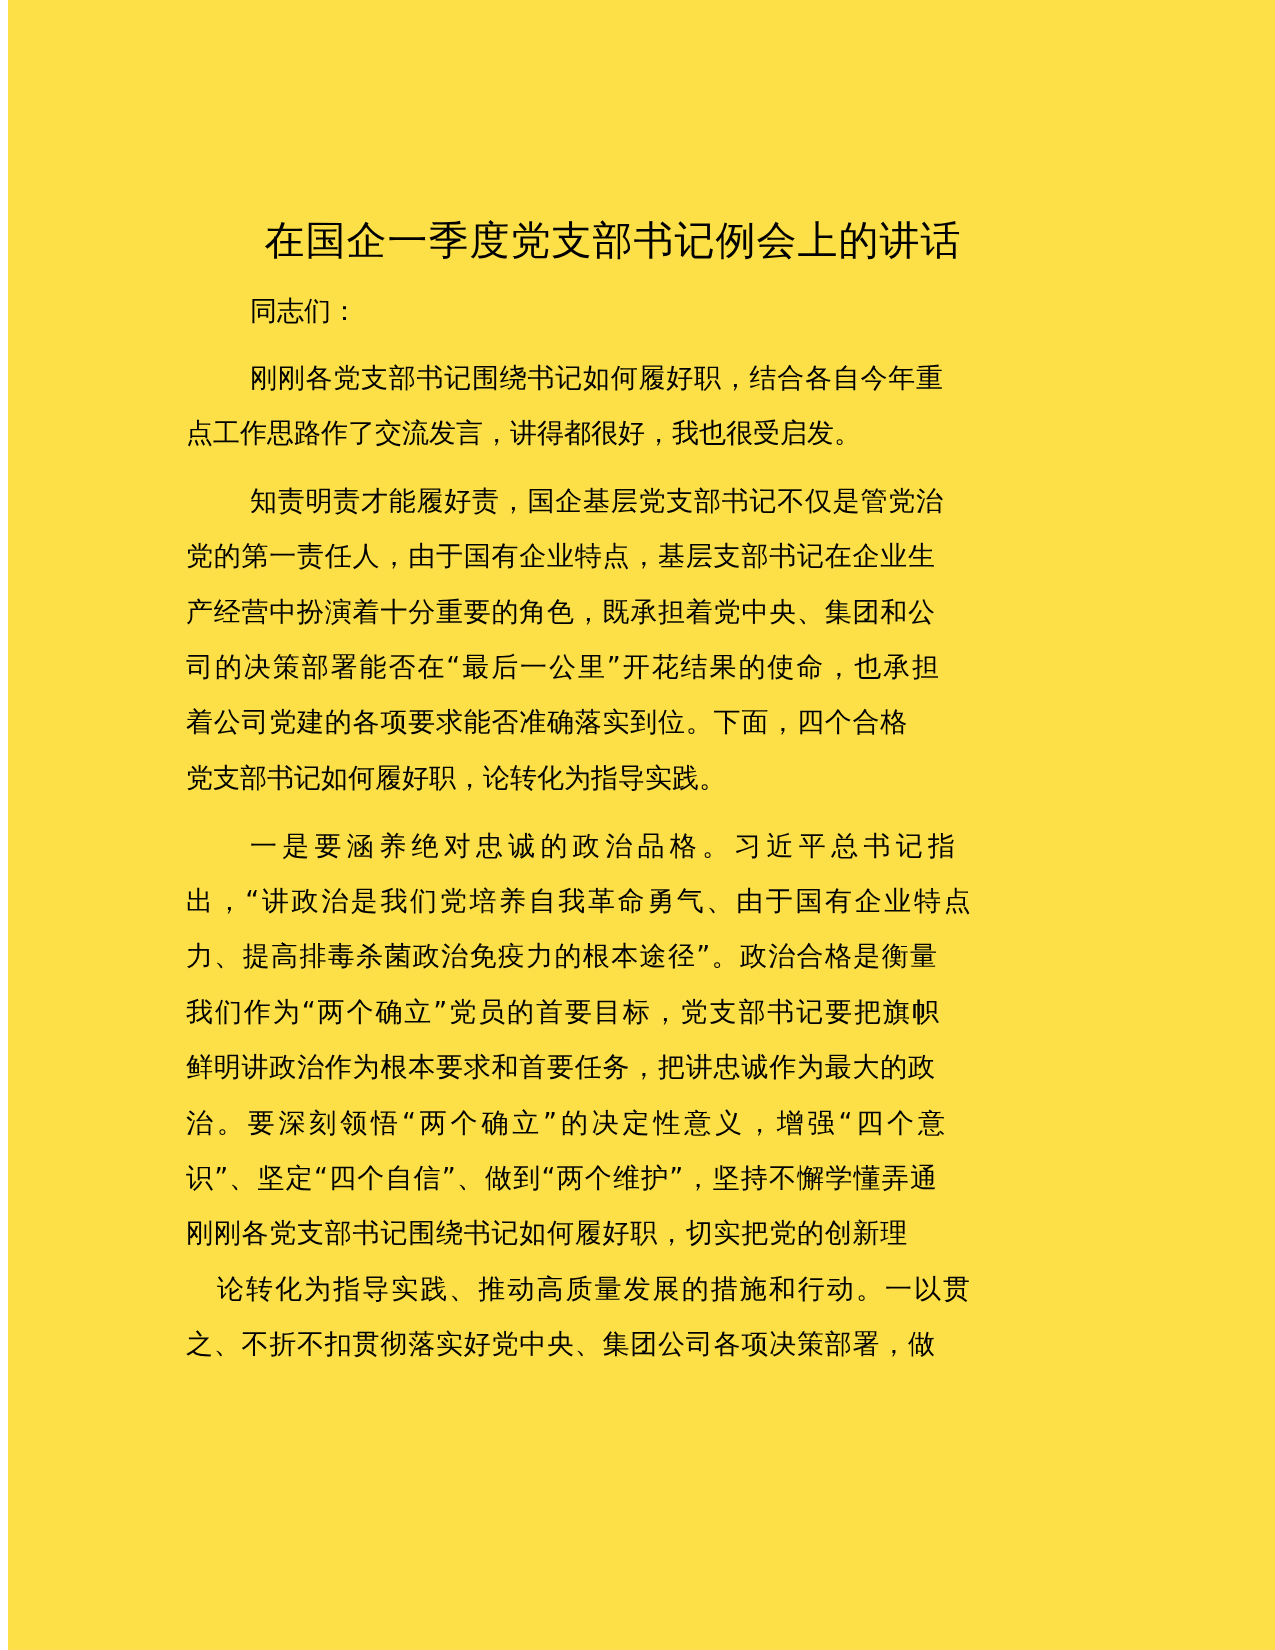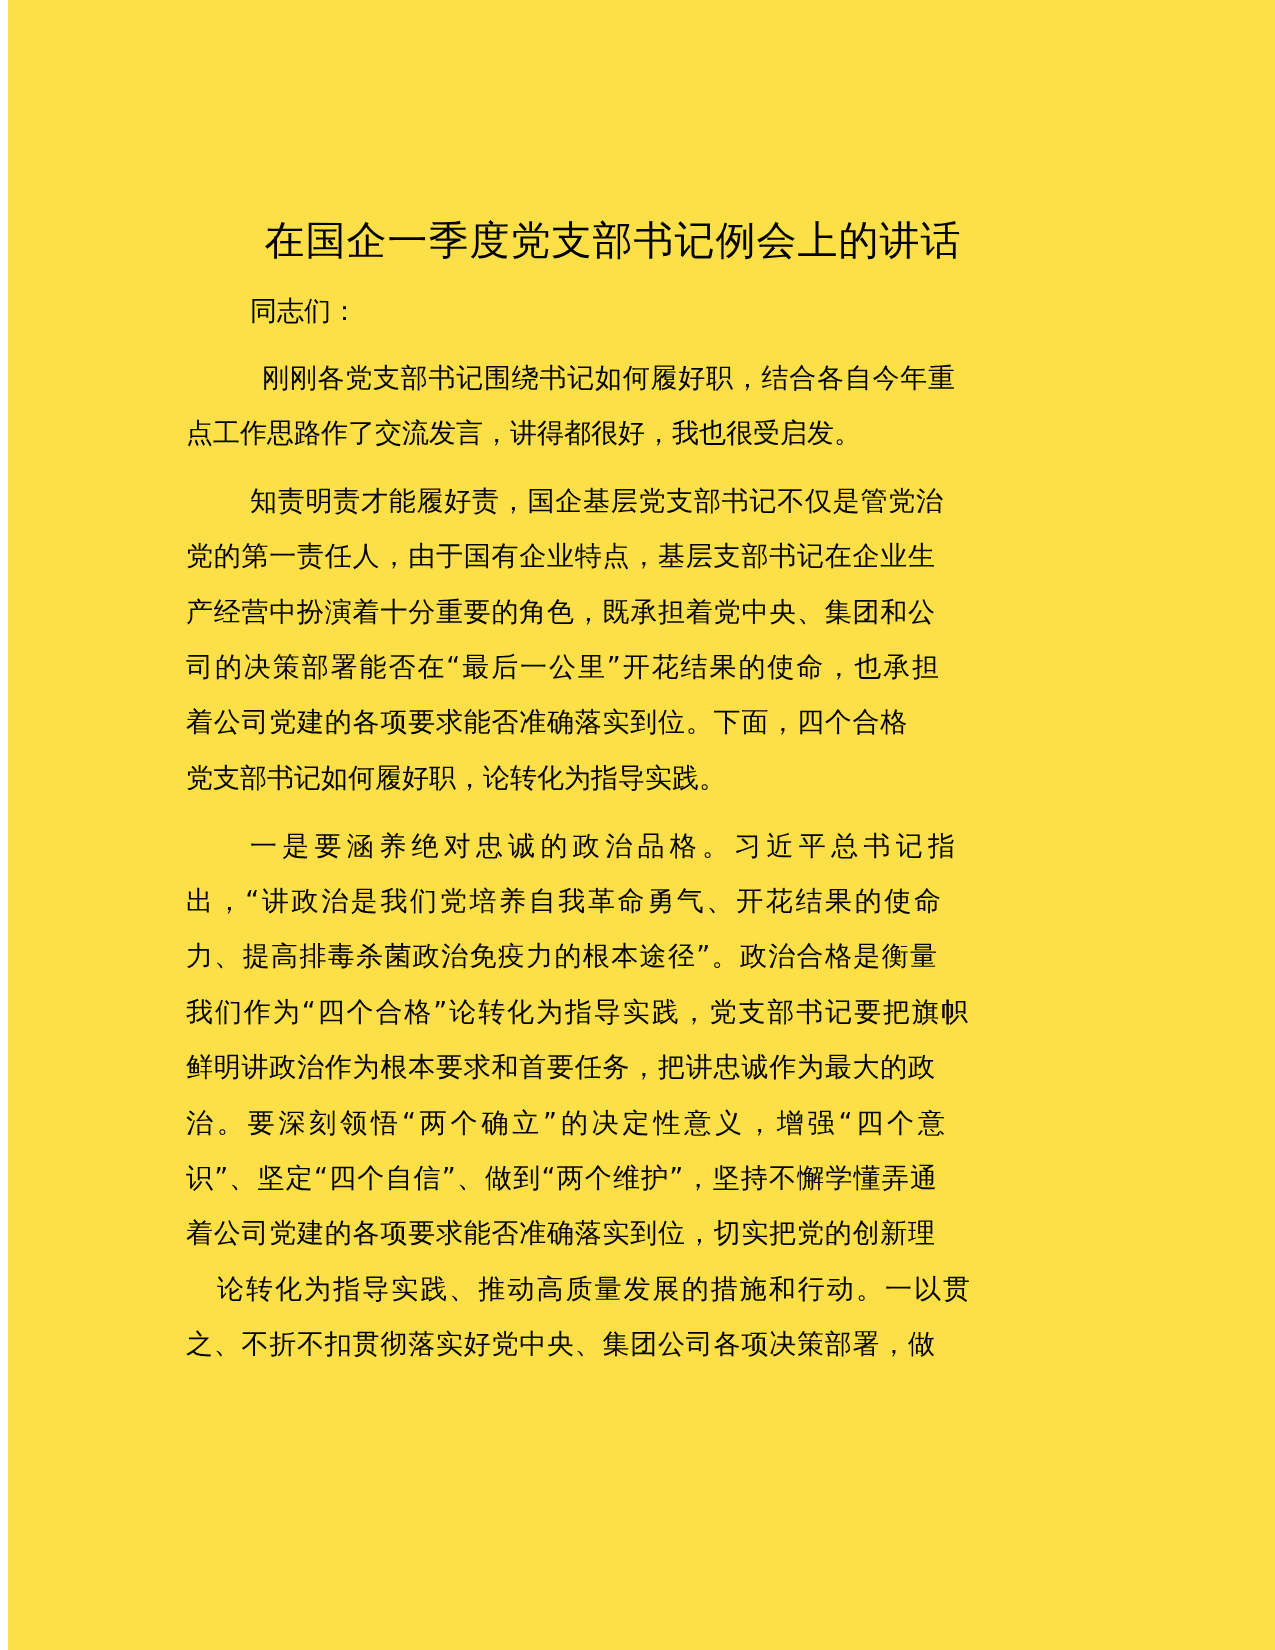--- a/index.html
+++ b/index.html
@@ -12,32 +12,32 @@
           white-space: nowrap; letter-spacing: 0px; }
   .indent { left: 242px; }
 </style>
 </head>
 <body>
 
 <div class="page">
   <div class="title">在国企一季度党支部书记例会上的讲话</div>
   <div class="line indent" style="top:289px">同志们：</div>
   <div id="body-lines">
-      <div class="line indent" style="top: 356px; letter-spacing: 0.75px; margin-left: 12px;">刚刚各党支部书记围绕书记如何履好职，结合各自今年重</div>
+      <div class="line indent" style="top: 356px; letter-spacing: 0.75px;">刚刚各党支部书记围绕书记如何履好职，结合各自今年重</div>
       <div class="line" style="top: 411px;">点工作思路作了交流发言，讲得都很好，我也很受启发。</div>
       <div class="line indent" style="top: 479px; letter-spacing: 0.75px;">知责明责才能履好责，国企基层党支部书记不仅是管党治</div>
       <div class="line" style="top: 534px; letter-spacing: 0.769231px;">党的第一责任人，由于国有企业特点，基层支部书记在企业生</div>
       <div class="line" style="top: 590px; letter-spacing: 0.769231px;">产经营中扮演着十分重要的角色，既承担着党中央、集团和公</div>
       <div class="line" style="top: 645px; letter-spacing: 1.92308px;">司的决策部署能否在“最后一公里”开花结果的使命，也承担</div>
       <div class="line" style="top: 700px; letter-spacing: 0.769231px;">着公司党建的各项要求能否准确落实到位。下面，四个合格</div>
       <div class="line" style="top: 756px;">党支部书记如何履好职，论转化为指导实践。</div>
       <div class="line indent" style="top: 824px; letter-spacing: 5.28571px;">一是要涵养绝对忠诚的政治品格。习近平总书记指</div>
-      <div class="line" style="top: 879px; letter-spacing: 2.64px;">出，“讲政治是我们党培养自我革命勇气、开花结果的使命</div>
+      <div class="line" style="top: 879px; letter-spacing: 2.64px;">出，“讲政治是我们党培养自我革命勇气、由于国有企业特点</div>
       <div class="line" style="top: 934px; letter-spacing: 1.34615px;">力、提高排毒杀菌政治免疫力的根本途径”。政治合格是衡量</div>
-      <div class="line" style="top: 990px; letter-spacing: 1.92308px;">我们作为“四个合格”论转化为指导实践，党支部书记要把旗帜</div>
+      <div class="line" style="top: 990px; letter-spacing: 1.92308px;">我们作为“两个确立”党员的首要目标，党支部书记要把旗帜</div>
       <div class="line" style="top: 1045px; letter-spacing: 0.769231px;">鲜明讲政治作为根本要求和首要任务，把讲忠诚作为最大的政</div>
       <div class="line" style="top: 1101px; letter-spacing: 3.84px;">治。要深刻领悟“两个确立”的决定性意义，增强“四个意</div>
       <div class="line" style="top: 1156px; letter-spacing: 1.17857px;">识”、坚定“四个自信”、做到“两个维护”，坚持不懈学懂弄通</div>
-      <div class="line" style="top: 1211px; letter-spacing: 0.769231px;">着公司党建的各项要求能否准确落实到位，切实把党的创新理</div>
+      <div class="line" style="top: 1211px; letter-spacing: 0.769231px;">刚刚各党支部书记围绕书记如何履好职，切实把党的创新理</div>
       <div class="line" style="top: 1267px; letter-spacing: 2.04px; margin-left: 31px;">论转化为指导实践、推动高质量发展的措施和行动。一以贯</div>
       <div class="line" style="top: 1322px; letter-spacing: 0.769231px;">之、不折不扣贯彻落实好党中央、集团公司各项决策部署，做</div>
     </div>
 </div>
 
 </body></html>

